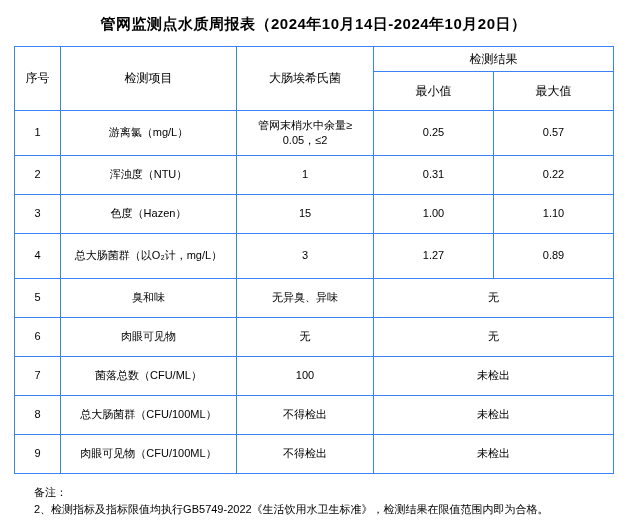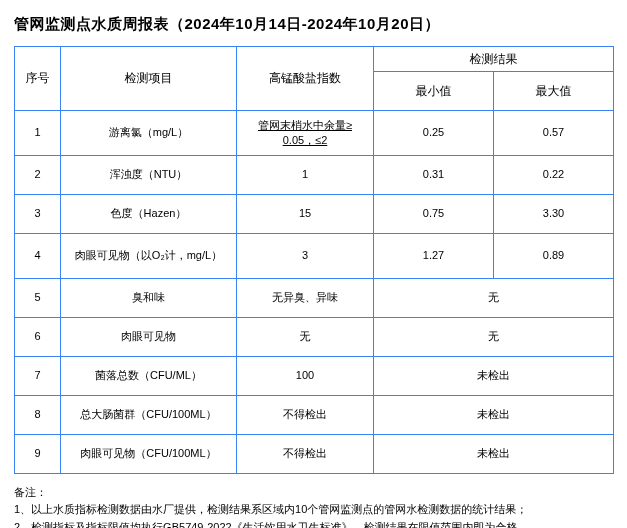--- a/index.html
+++ b/index.html
@@ -15,21 +15,21 @@
     overflow: hidden;
   }
   .page {
     position: relative;
     width: 627px;
     height: 528px;
     box-sizing: border-box;
     padding: 0 14px;
   }
   .title {
-    text-align: left;
+    text-align: center;
     font-size: 15px;
     font-weight: bold;
     letter-spacing: 0.5px;
     padding: 14px 0 12px 0;
     line-height: 1.3;
   }
   table.report {
     width: 599px;
     border-collapse: collapse;
     table-layout: fixed;
@@ -53,29 +53,29 @@
   .col-min   { width: 120px; }
   .col-max   { width: 120px; }
 
   .h-tall { height: 30px; }
   .row-body td { height: 30px; }
   .row-tall td { height: 36px; }
 
   .std-two-line {
     font-size: 11px;
     line-height: 1.4;
-    text-decoration: underline;
   }
   .notes {
     margin-top: 10px;
     font-size: 11px;
     line-height: 1.6;
   }
   .notes div {
     white-space: nowrap;
+    margin-left: 20px;
   }
 </style>
 </head>
 <body>
 
 <div class="page">
 
   <div class="title">管网监测点水质周报表（2024年10月14日-2024年10月20日）</div>
 
   <table class="report">
@@ -83,21 +83,21 @@
       <col class="col-idx">
       <col class="col-item">
       <col class="col-std">
       <col class="col-min">
       <col class="col-max">
     </colgroup>
     <thead>
       <tr>
         <th class="h-tall" rowspan="2">序号</th>
         <th rowspan="2">检测项目</th>
-        <th rowspan="2">高锰酸盐指数</th>
+        <th rowspan="2">大肠埃希氏菌</th>
         <th colspan="2">检测结果</th>
       </tr>
       <tr>
         <th class="h-tall">最小值</th>
         <th>最大值</th>
       </tr>
     </thead>
     <tbody>
       <tr class="row-body row-tall">
         <td>1</td>
@@ -115,27 +115,27 @@
         <td>浑浊度（NTU）</td>
         <td>1</td>
         <td>0.31</td>
         <td>0.22</td>
       </tr>
 
       <tr class="row-body">
         <td>3</td>
         <td>色度（Hazen）</td>
         <td>15</td>
-        <td>0.75</td>
-        <td>3.30</td>
+        <td>1.00</td>
+        <td>1.10</td>
       </tr>
 
       <tr class="row-body row-tall">
         <td>4</td>
-        <td>肉眼可见物（以O₂计，mg/L）</td>
+        <td>总大肠菌群（以O₂计，mg/L）</td>
         <td>3</td>
         <td>1.27</td>
         <td>0.89</td>
       </tr>
 
       <tr class="row-body">
         <td>5</td>
         <td>臭和味</td>
         <td>无异臭、异味</td>
         <td colspan="2">无</td>
@@ -166,17 +166,16 @@
         <td>9</td>
         <td>肉眼可见物（CFU/100ML）</td>
         <td>不得检出</td>
         <td colspan="2">未检出</td>
       </tr>
     </tbody>
   </table>
 
   <div class="notes">
     <div>备注：</div>
-    <div>1、以上水质指标检测数据由水厂提供，检测结果系区域内10个管网监测点的管网水检测数据的统计结果；</div>
     <div>2、检测指标及指标限值均执行GB5749-2022《生活饮用水卫生标准》，检测结果在限值范围内即为合格。</div>
   </div>
 
 </div>
 
 </body></html>

